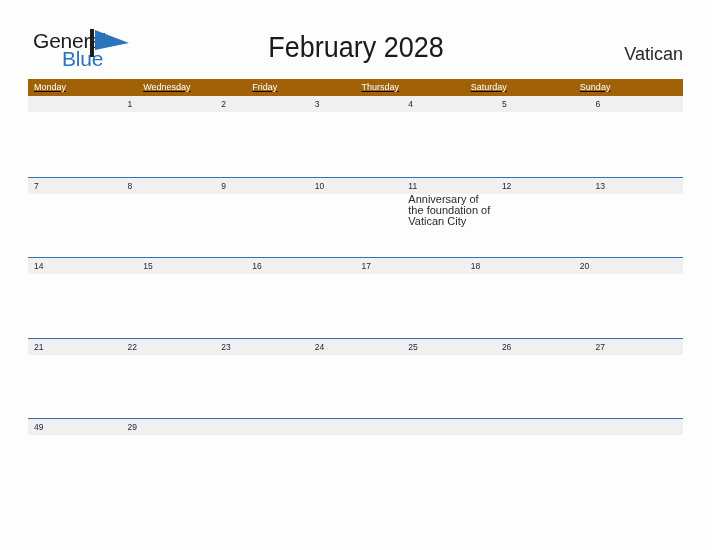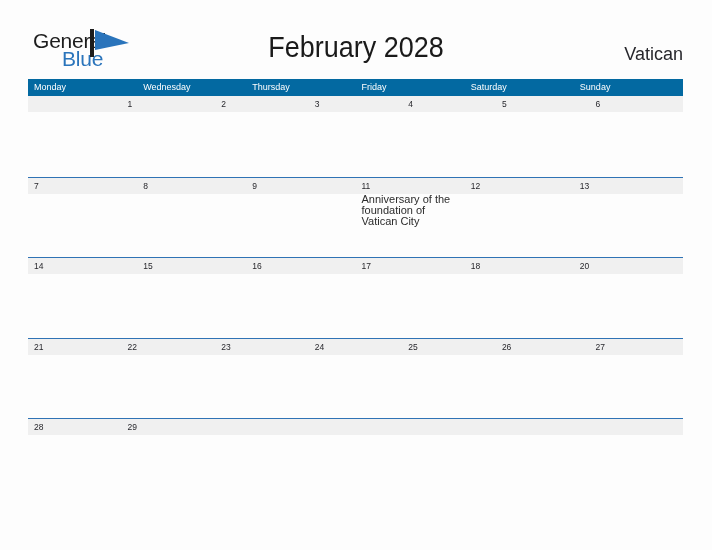--- a/index.html
+++ b/index.html
@@ -89,22 +89,23 @@
   
   .calendar {
     position: absolute;
     left: 28px;
     top: 79px;
     width: 655px;
   }
 
   .weekday-row {
     display: flex;
-    background: #0369a1;
+    background: #a16207;
     height: 17px;
+    text-decoration: underline;
   }
   .weekday {
     flex: 1 1 0;
     color: #ffffff;
     font-size: 9px;
     line-height: 17px;
     padding-left: 6px;
     box-sizing: border-box;
     white-space: nowrap;
   }
@@ -176,22 +177,22 @@
     <div class="cal-title">February 2028</div>
 
     <div class="country">Vatican</div>
 
   </div>
 
   <div class="calendar">
     <div class="weekday-row" id="weekday-row">
         <div class="weekday">Monday</div>
         <div class="weekday">Wednesday</div>
+        <div class="weekday">Friday</div>
         <div class="weekday">Thursday</div>
-        <div class="weekday">Friday</div>
         <div class="weekday">Saturday</div>
         <div class="weekday">Sunday</div>
       </div>
     <div id="weeks-container">
         <div class="week-row">
           <div class="week-band"></div>
           <div class="week-cells">
             <div class="day-cell">
               <div class="day-num"></div>
             </div>
@@ -221,20 +222,23 @@
             <div class="day-cell">
               <div class="day-num">7</div>
             </div>
             <div class="day-cell">
               <div class="day-num">8</div>
             </div>
             <div class="day-cell">
               <div class="day-num">9</div>
             </div>
             <div class="day-cell">
+              <div class="day-num">10</div>
+            </div>
+            <div class="day-cell">
               <div class="day-num">11</div>
               <div class="day-events">
                 <div class="event">Anniversary of the foundation of Vatican City</div>
               </div>
             </div>
             <div class="day-cell">
               <div class="day-num">12</div>
             </div>
             <div class="day-cell">
               <div class="day-num">13</div>
@@ -287,21 +291,21 @@
             </div>
             <div class="day-cell">
               <div class="day-num">27</div>
             </div>
           </div>
         </div>
         <div class="week-row">
           <div class="week-band"></div>
           <div class="week-cells">
             <div class="day-cell">
-              <div class="day-num">28</div>
+              <div class="day-num">49</div>
             </div>
             <div class="day-cell">
               <div class="day-num">29</div>
             </div>
             <div class="day-cell">
               <div class="day-num"></div>
             </div>
             <div class="day-cell">
               <div class="day-num"></div>
             </div>

